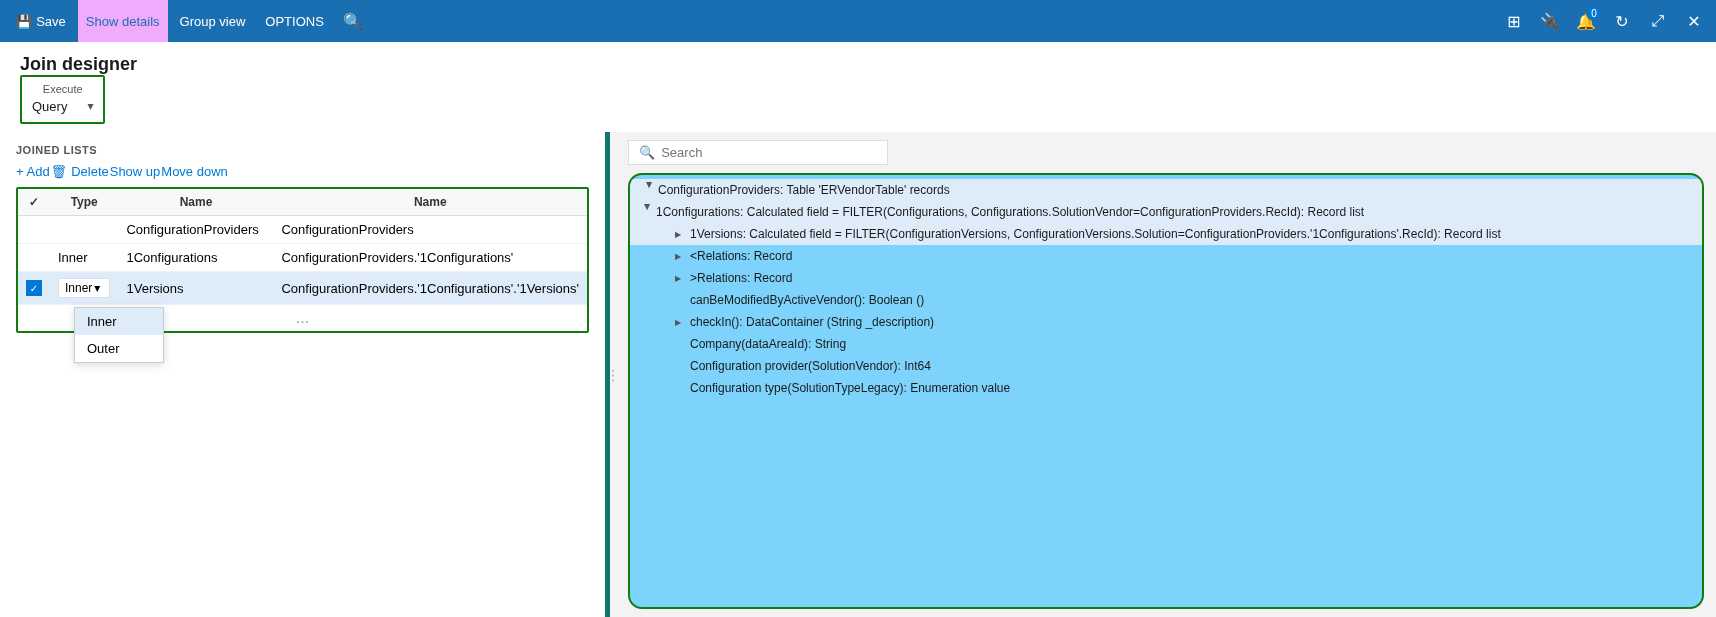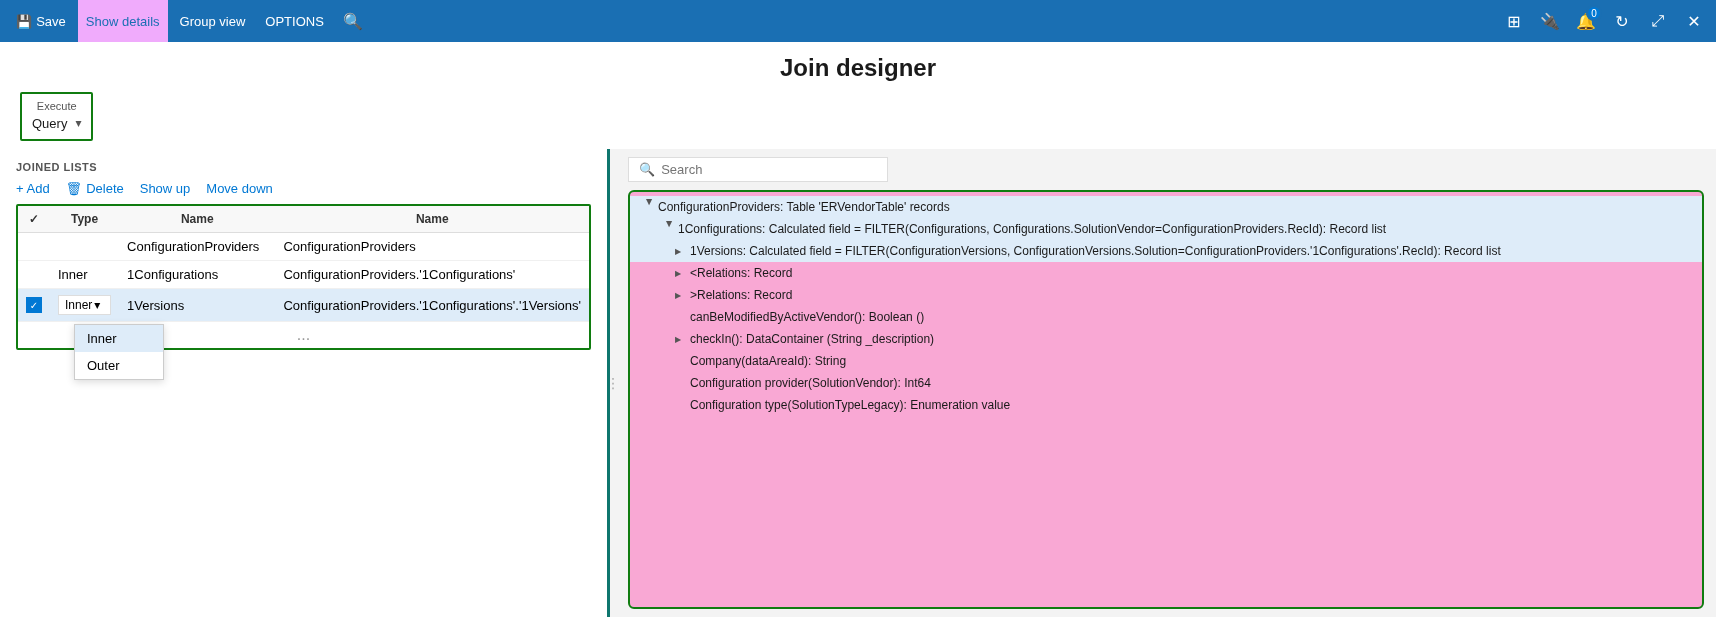--- a/index.html
+++ b/index.html
@@ -77,42 +77,40 @@
       background: white;
       height: calc(617px - 42px);
     }
 
     
     .page-header {
       padding: 12px 20px 8px 20px;
       background: white;
     }
     .page-title {
-      font-size: 24px;
+      font-size: 18px;
       font-weight: 600;
       color: #1a1a1a;
-      margin-bottom: 10px;
-      text-align: center;
     }
     .execute-section {
       border: 2px solid #107c10;
       display: inline-block;
       padding: 6px 10px 8px 10px;
       border-radius: 2px;
     }
     .execute-label {
       font-size: 11px;
       color: #555;
       margin-bottom: 4px;
       text-align: center;
     }
     .execute-select {
       display: flex;
       align-items: flex-start;
-      gap: 8px;
+      gap: 20px;
       cursor: pointer;
     }
     .execute-value {
       font-size: 13px;
       color: #1a1a1a;
     }
     .chevron-down {
       font-size: 12px;
       color: #555;
     }
@@ -126,35 +124,35 @@
       gap: 0;
     }
 
     
     .left-panel {
       background: white;
       width: 610px;
       min-width: 610px;
       display: flex;
       flex-direction: column;
-      border-right: 3px solid #0f766e;
+      border-right: 5px solid #0f766e;
       padding: 12px 16px;
     }
     .joined-lists-label {
       font-size: 11px;
       font-weight: 600;
       color: #555;
       letter-spacing: 0.5px;
       margin-bottom: 8px;
       text-transform: uppercase;
     }
     .table-actions {
       display: flex;
       align-items: flex-start;
-      gap: 16px;
+      gap: 1px;
       margin-bottom: 8px;
     }
     .table-action-btn {
       background: none;
       border: none;
       color: #0078d4;
       cursor: pointer;
       font-size: 13px;
       display: flex;
       align-items: center;
@@ -270,34 +268,34 @@
       outline: none;
       font-size: 13px;
       flex: 1;
       font-family: 'Segoe UI', sans-serif;
     }
 
     
     .tree-container {
       flex: 1;
       overflow-y: auto;
-      background: #f9a8d4;
+      background: #7dd3fc;
       border: 2px solid #107c10;
-      border-radius: 6px;
+      border-radius: 14px;
       padding: 4px 0;
     }
     .tree-item {
       display: flex;
       align-items: center;
       padding: 3px 8px;
       cursor: pointer;
       white-space: nowrap;
     }
     .tree-item.level-0 { padding-left: 8px; }
-    .tree-item.level-1 { padding-left: 28px; }
+    .tree-item.level-1 { padding-left: 6px; }
     .tree-item.level-2 { padding-left: 40px; }
     .tree-expand {
       width: 16px;
       height: 16px;
       display: inline-flex;
       align-items: center;
       justify-content: center;
       font-size: 10px;
       color: #555;
       margin-right: 4px;

